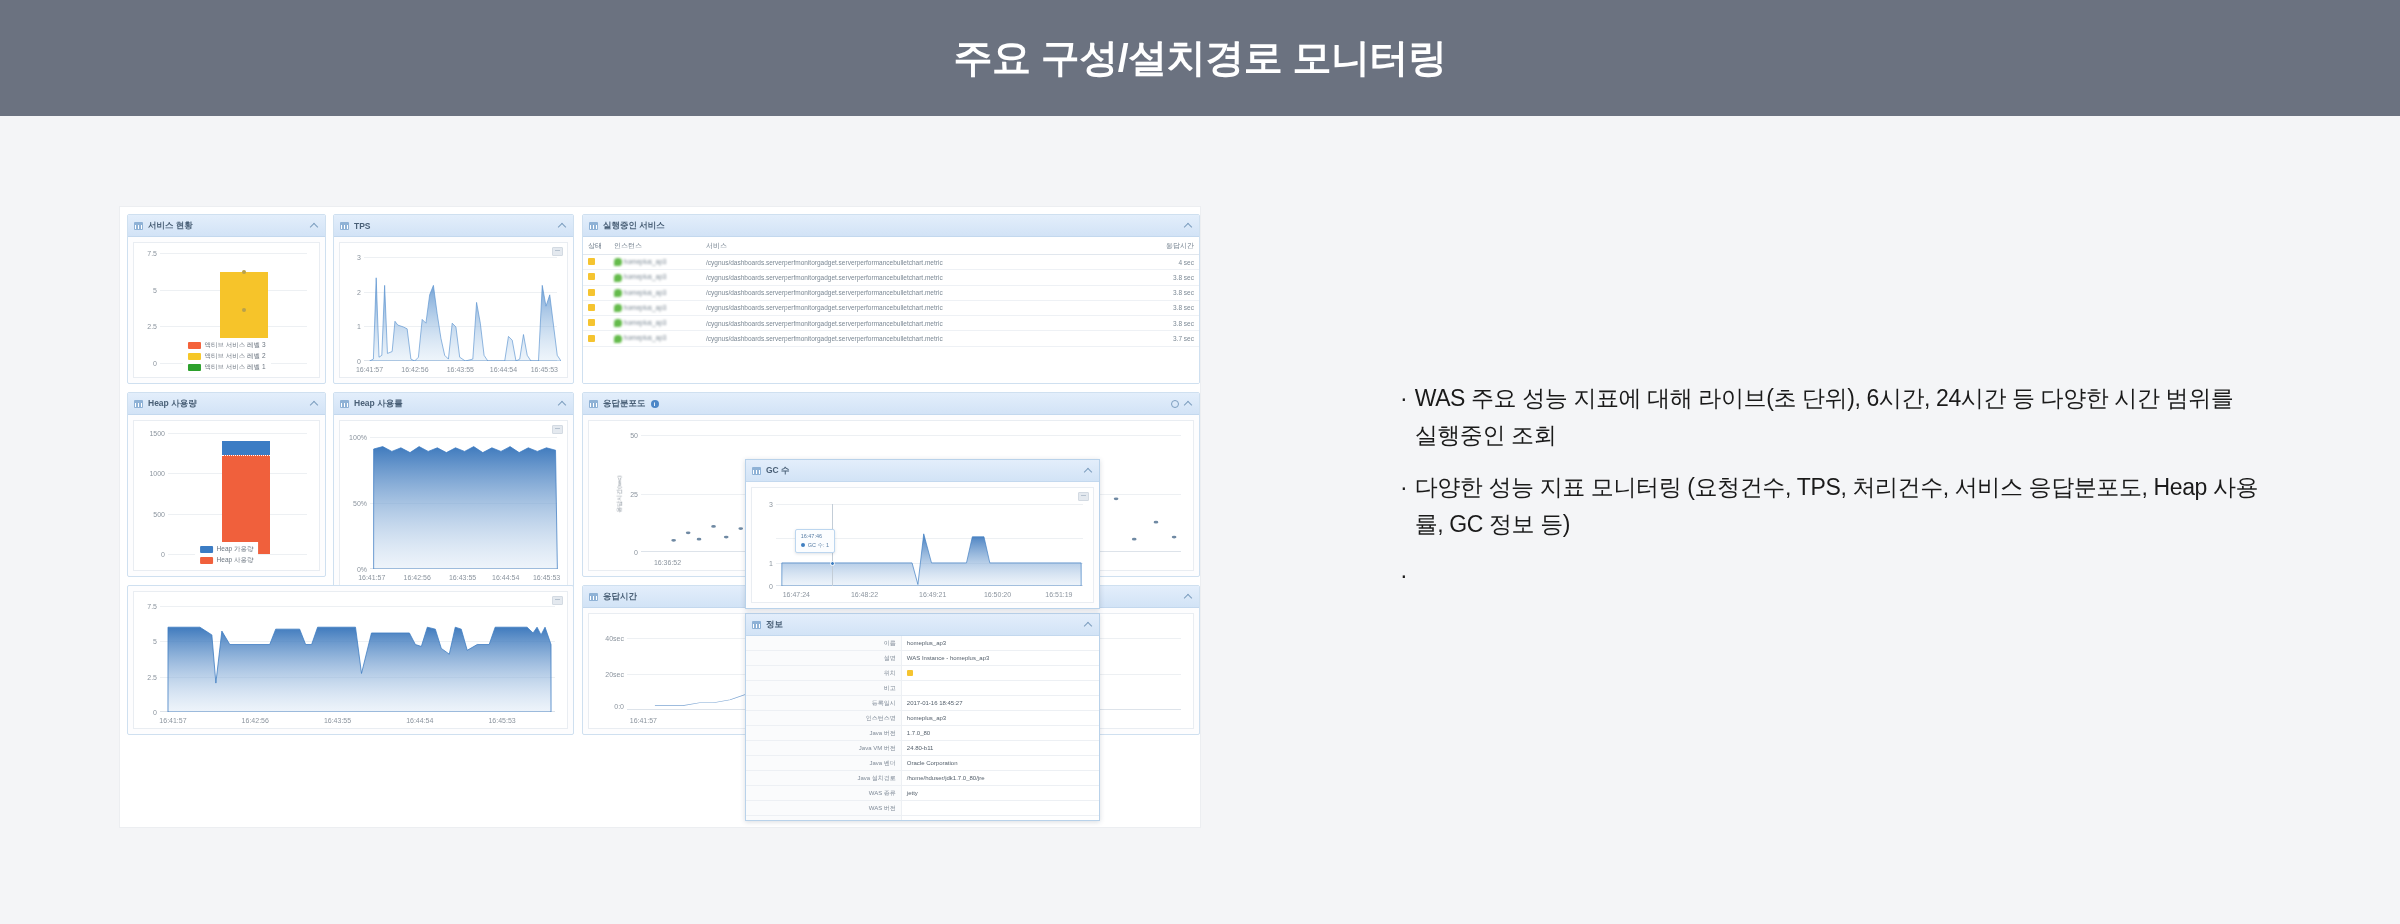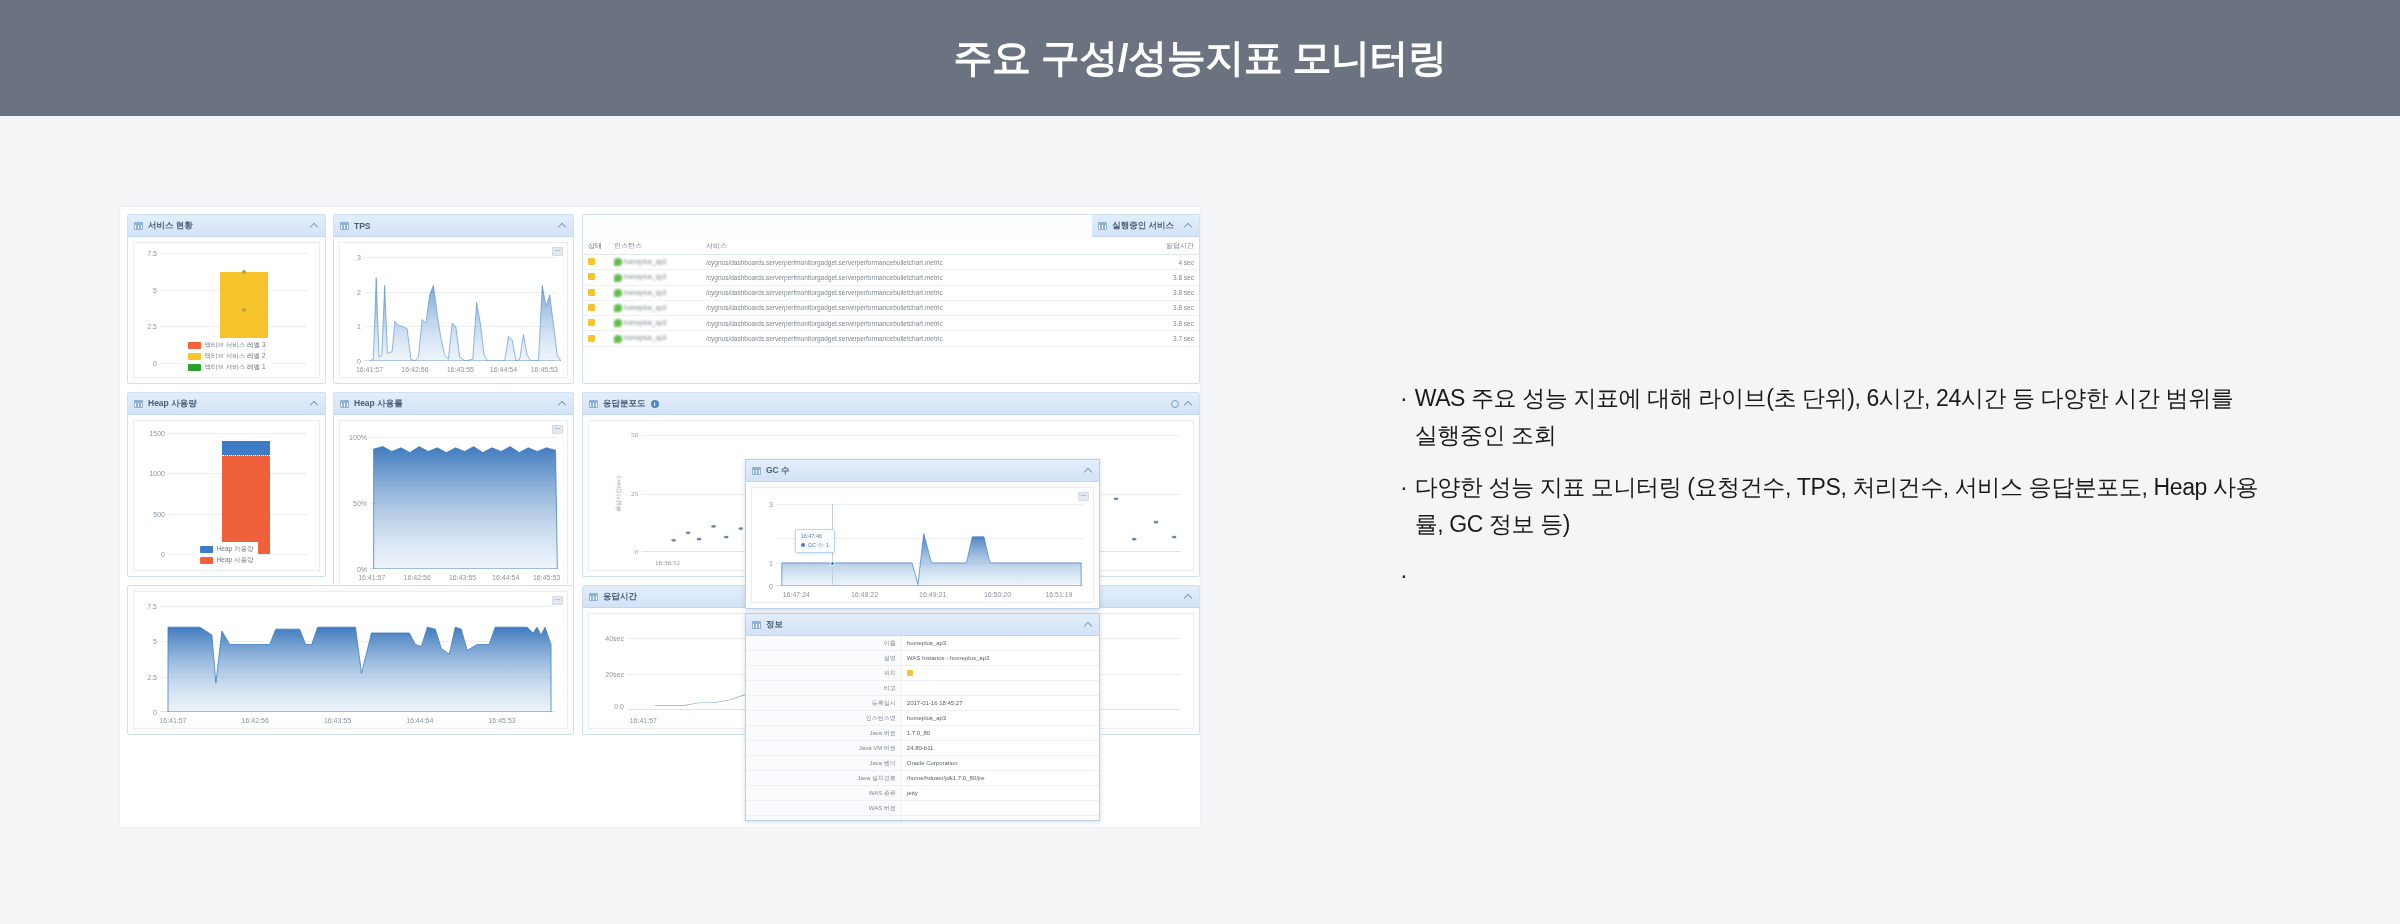--- a/index.html
+++ b/index.html
@@ -203,21 +203,21 @@
   }
   .bullet-tx {
     font-size:23px; line-height:1.62; color:#1a1a1a; letter-spacing:-0.4px;
     text-indent:0;
   }
 </style>
 </head>
 <body>
 
 <div class="banner">
-  <div class="banner-title">주요 구성/성능지표 모니터링</div>
+  <div class="banner-title">주요 구성/설치경로 모니터링</div>
 </div>
 
 <div class="shot">
   <div class="grid">
 
     <div class="panel" style="left:0px; top:0px; width:199px; height:170px;">
       <div class="panel-head">
         <span class="head-ico"></span>
         <span class="panel-title">서비스 현황</span>
         <span class="spacer"></span>
@@ -286,21 +286,21 @@
         <div class="xaxis">
           <span class="xtick" style="left:13%">16:41:57</span>
           <span class="xtick" style="left:33%">16:42:56</span>
           <span class="xtick" style="left:53%">16:43:55</span>
           <span class="xtick" style="left:72%">16:44:54</span>
           <span class="xtick" style="left:90%">16:45:53</span>
         </div>
       </div>
     </div>
 
-    <div class="panel" style="left:455px; top:0px; width:618px; height:170px;align-items:flex-end;">
+    <div class="panel" style="left:455px; top:0px; width:618px; height:170px;">
       <div class="panel-head">
         <span class="head-ico"></span>
         <span class="panel-title">실행중인 서비스</span>
         <span class="spacer"></span>
         <span class="chevron"></span>
       </div>
       <div class="panel-body flat">
         <table class="tbl">
           <thead>
             <tr>
@@ -414,21 +414,21 @@
         <div class="xaxis">
           <span class="xtick" style="left:14%">16:41:57</span>
           <span class="xtick" style="left:34%">16:42:56</span>
           <span class="xtick" style="left:54%">16:43:55</span>
           <span class="xtick" style="left:73%">16:44:54</span>
           <span class="xtick" style="left:91%">16:45:53</span>
         </div>
       </div>
     </div>
 
-    <div class="panel" style="left:455px; top:178px; width:618px; height:185px;font-family:Liberation Serif, serif;">
+    <div class="panel" style="left:455px; top:178px; width:618px; height:185px;">
       <div class="panel-head">
         <span class="head-ico"></span>
         <span class="panel-title">응답분포도</span>
         <span class="info-dot">i</span>
         <span class="spacer"></span>
         <span class="gear"></span>
         <span class="chevron"></span>
       </div>
       <div class="panel-body">
         <div class="plot" style="left:52px; right:8px; top:14px; bottom:18px;">

